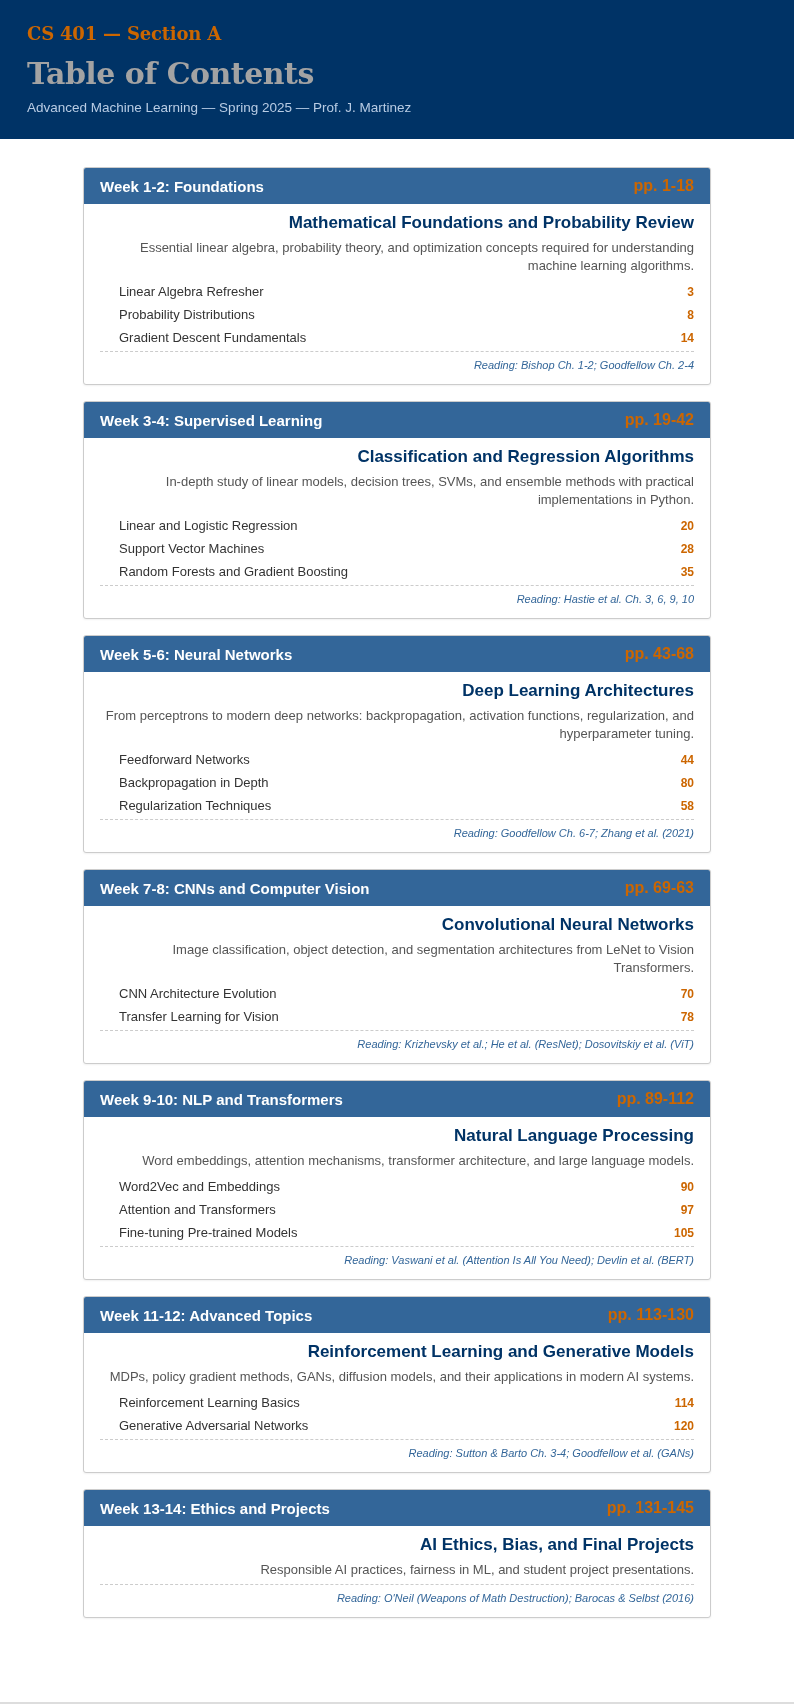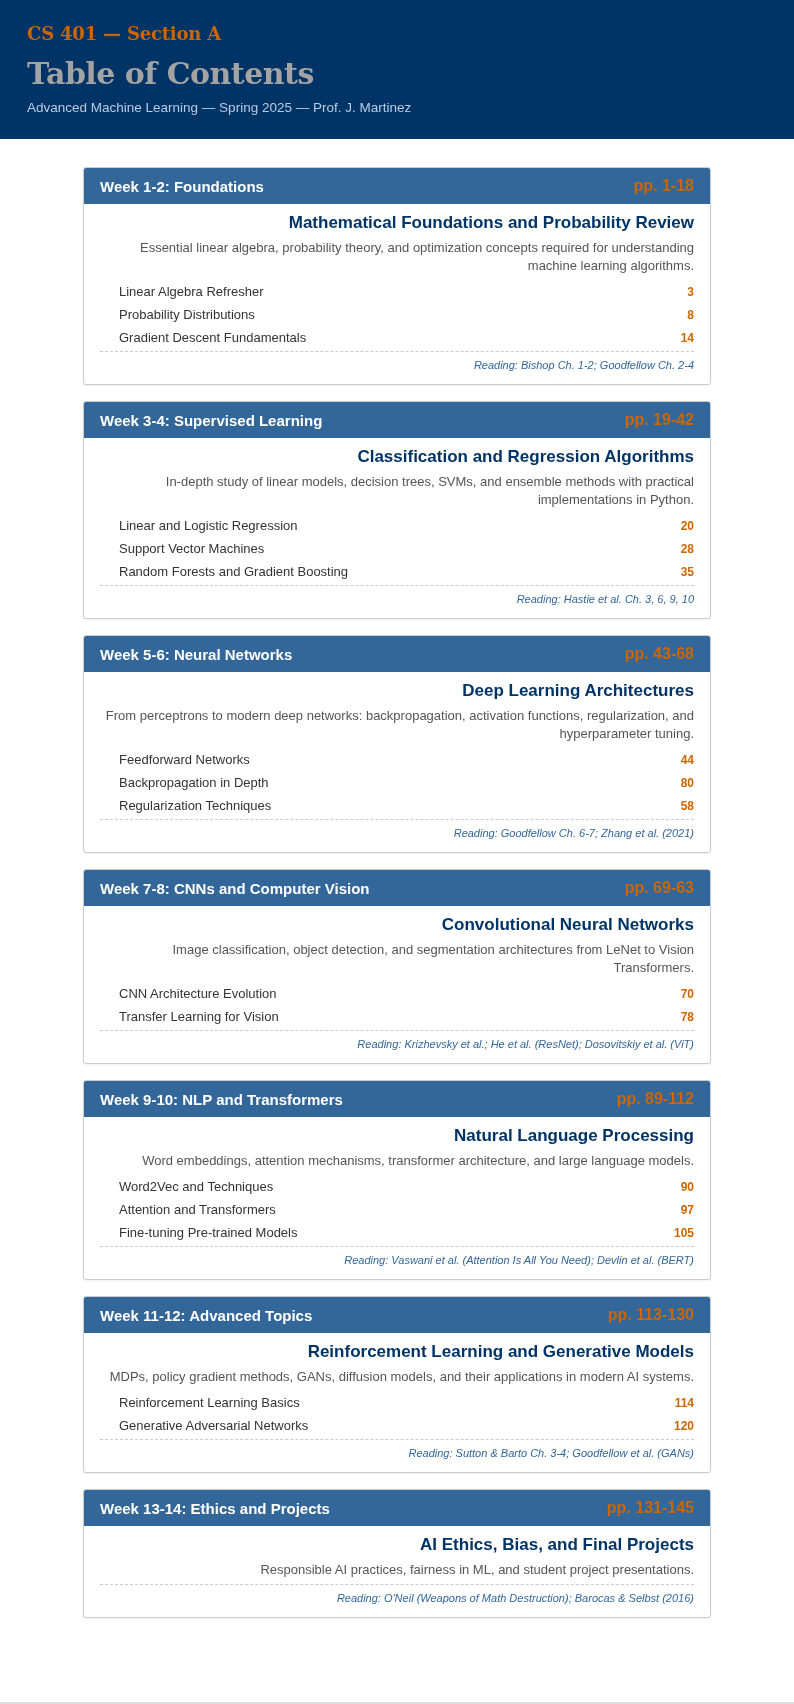--- a/index.html
+++ b/index.html
@@ -225,21 +225,21 @@
   <section class="week-card">
     <div class="week-header">
       <span class="week-title">Week 9-10: NLP and Transformers</span>
       <span class="week-pages">pp. 89-112</span>
     </div>
     <div class="week-body">
       <h2 class="section-title">Natural Language Processing</h2>
       <p class="section-desc">Word embeddings, attention mechanisms, transformer architecture, and large language models.</p>
       <ul class="topic-list">
         <li class="topic-row">
-            <span class="topic-name">Word2Vec and Techniques</span>
+            <span class="topic-name">Word2Vec and Embeddings</span>
             <span class="topic-page">90</span>
           </li>
         <li class="topic-row">
             <span class="topic-name">Attention and Transformers</span>
             <span class="topic-page">97</span>
           </li>
         <li class="topic-row">
             <span class="topic-name">Fine-tuning Pre-trained Models</span>
             <span class="topic-page">105</span>
           </li>

